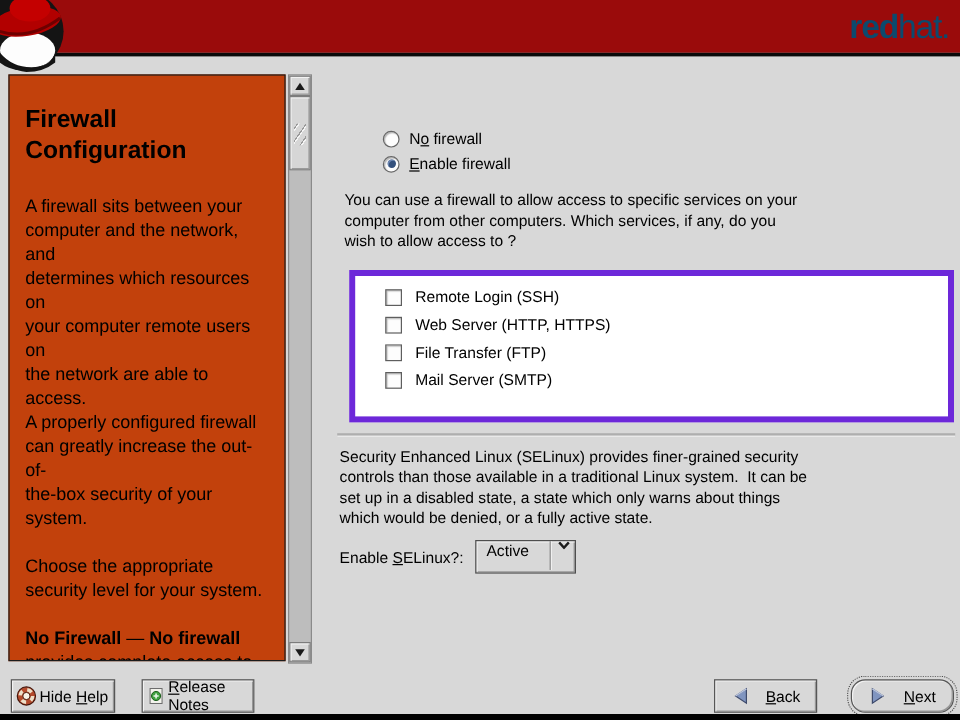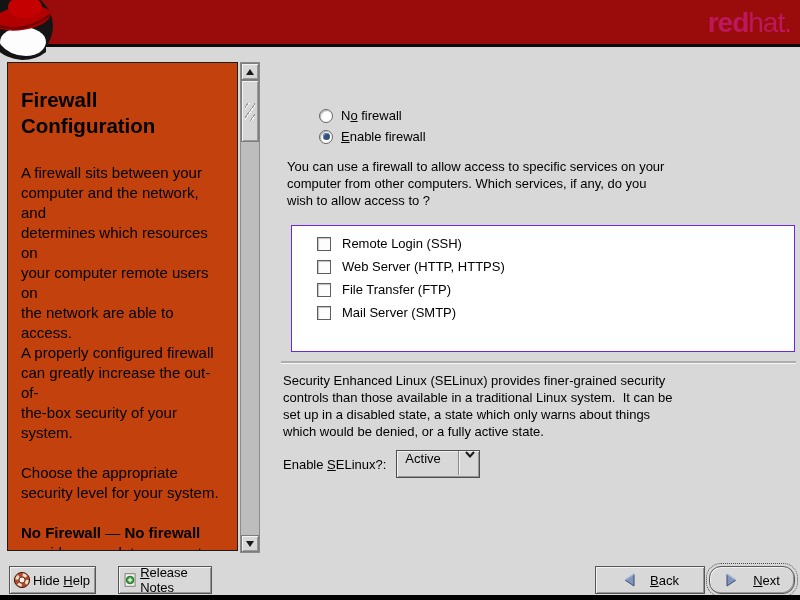--- a/index.html
+++ b/index.html
@@ -3,21 +3,21 @@
 <meta charset="utf-8">
 <style>
   html,body{margin:0;padding:0;}
   body{width:800px;height:600px;overflow:hidden;background:#d8d8d8;
        font-family:"Liberation Sans","DejaVu Sans",sans-serif;color:#000;position:relative;}
   .page{position:absolute;inset:0;width:800px;height:600px;}
 
   
   .banner{position:absolute;left:0;top:0;width:800px;height:44px;background:#9a0b0b;}
   .banner-line{position:absolute;left:0;top:44px;width:800px;height:3px;background:#0a0a0a;}
-  .wordmark{position:absolute;right:9px;top:7px;color:#be185d;font-size:28px;letter-spacing:-1px;}
+  .wordmark{position:absolute;right:9px;top:7px;color:#0c4a6e;font-size:28px;letter-spacing:-1px;}
   .wordmark .wm-bold{font-weight:bold;}
   .shadowman{position:absolute;left:-8px;top:-6px;z-index:5;}
 
   
   .help-panel{position:absolute;left:7px;top:62px;width:255px;height:491px;display:flex;}
   .help-text{width:231px;height:489px;background:#c2410c;border:1px solid #1c1c1c;
              padding:10px 13px;box-sizing:border-box;overflow:hidden;}
   .help-title{font-size:20.5px;font-weight:bold;line-height:26px;margin:14px 0 24px 0;width:180px;}
   .help-text p{font-size:15px;line-height:20px;margin:0 0 20px 0;white-space:pre-wrap;}
   .help-text p b{font-weight:bold;}
@@ -44,21 +44,21 @@
 
   .radio-row{position:absolute;display:flex;align-items:center;gap:8px;font-size:13px;}
   .radio-no{left:319px;top:108px;}
   .radio-enable{left:319px;top:129px;}
   .radio{width:14px;height:14px;border-radius:50%;background:#fdfdfd;border:1px solid #666;
          box-shadow:inset 1px 1px 1px #b5b5b5;position:relative;box-sizing:border-box;}
   .radio.selected::after{content:"";position:absolute;left:2.5px;top:2.5px;width:7px;height:7px;
          border-radius:50%;background:#34517d;box-shadow:inset 1px 1px 0 #6d87b2;}
 
   .services-box{position:absolute;left:291px;top:225px;width:504px;height:127px;background:#fff;
-                border:1px solid #6d28d9;box-sizing:border-box;padding:6px 0 0 25px;}
+                border:5px solid #6d28d9;box-sizing:border-box;padding:6px 0 0 25px;}
   .svc-row{display:flex;align-items:center;gap:11px;height:23px;font-size:13px;}
   .checkbox{width:14px;height:14px;background:#fdfdfd;border:1px solid #5e5e5e;box-sizing:border-box;
             box-shadow:inset 1px 1px 1px #c0c0c0;}
 
   .separator{position:absolute;left:281px;top:361px;width:515px;height:2px;
              background:#aeaeae;border-bottom:1px solid #f5f5f5;}
 
   .selinux-row{position:absolute;left:283px;top:450px;display:flex;align-items:center;gap:10px;font-size:13px;}
   .dropdown{width:84px;height:28px;background:#d8d8d8;border:1px solid #4e4e4e;box-sizing:border-box;
             display:flex;align-items:flex-start;
@@ -66,21 +66,21 @@
   .dd-value{flex:1;padding-left:8px;font-size:13px;}
   .dd-sep{width:2px;height:24px;background:#8a8a8a;border-right:1px solid #f0f0f0;box-sizing:border-box;}
   .dd-arrow{width:19px;display:flex;align-items:center;justify-content:center;}
 
   
   .btn{position:absolute;top:566px;height:28px;background:#d8d8d8;border:1px solid #565656;
        box-sizing:border-box;display:flex;align-items:center;font-size:13px;cursor:default;
        box-shadow:inset 1px 1px 0 #f2f2f2, inset -1px -1px 0 #969696;}
   .btn-hide-help{left:9px;width:87px;padding-left:3px;gap:2px;}
   .btn-release-notes{left:118px;width:94px;padding-left:4px;gap:3px;}
-  .btn-back{left:595px;width:110px;justify-content:center;gap:13px;}
+  .btn-back{left:595px;width:86px;justify-content:center;gap:13px;}
   .btn-next{left:709px;width:86px;justify-content:center;gap:13px;outline:1px dotted #4a4a4a;outline-offset:2px;border-radius:12px;}
   .mn{text-decoration:underline;}
   .bottom-strip{position:absolute;left:0;top:595px;width:800px;height:5px;background:#000;}
 </style>
 </head>
 <body>
 
 <div class="page">
 
   <div class="banner"></div>

